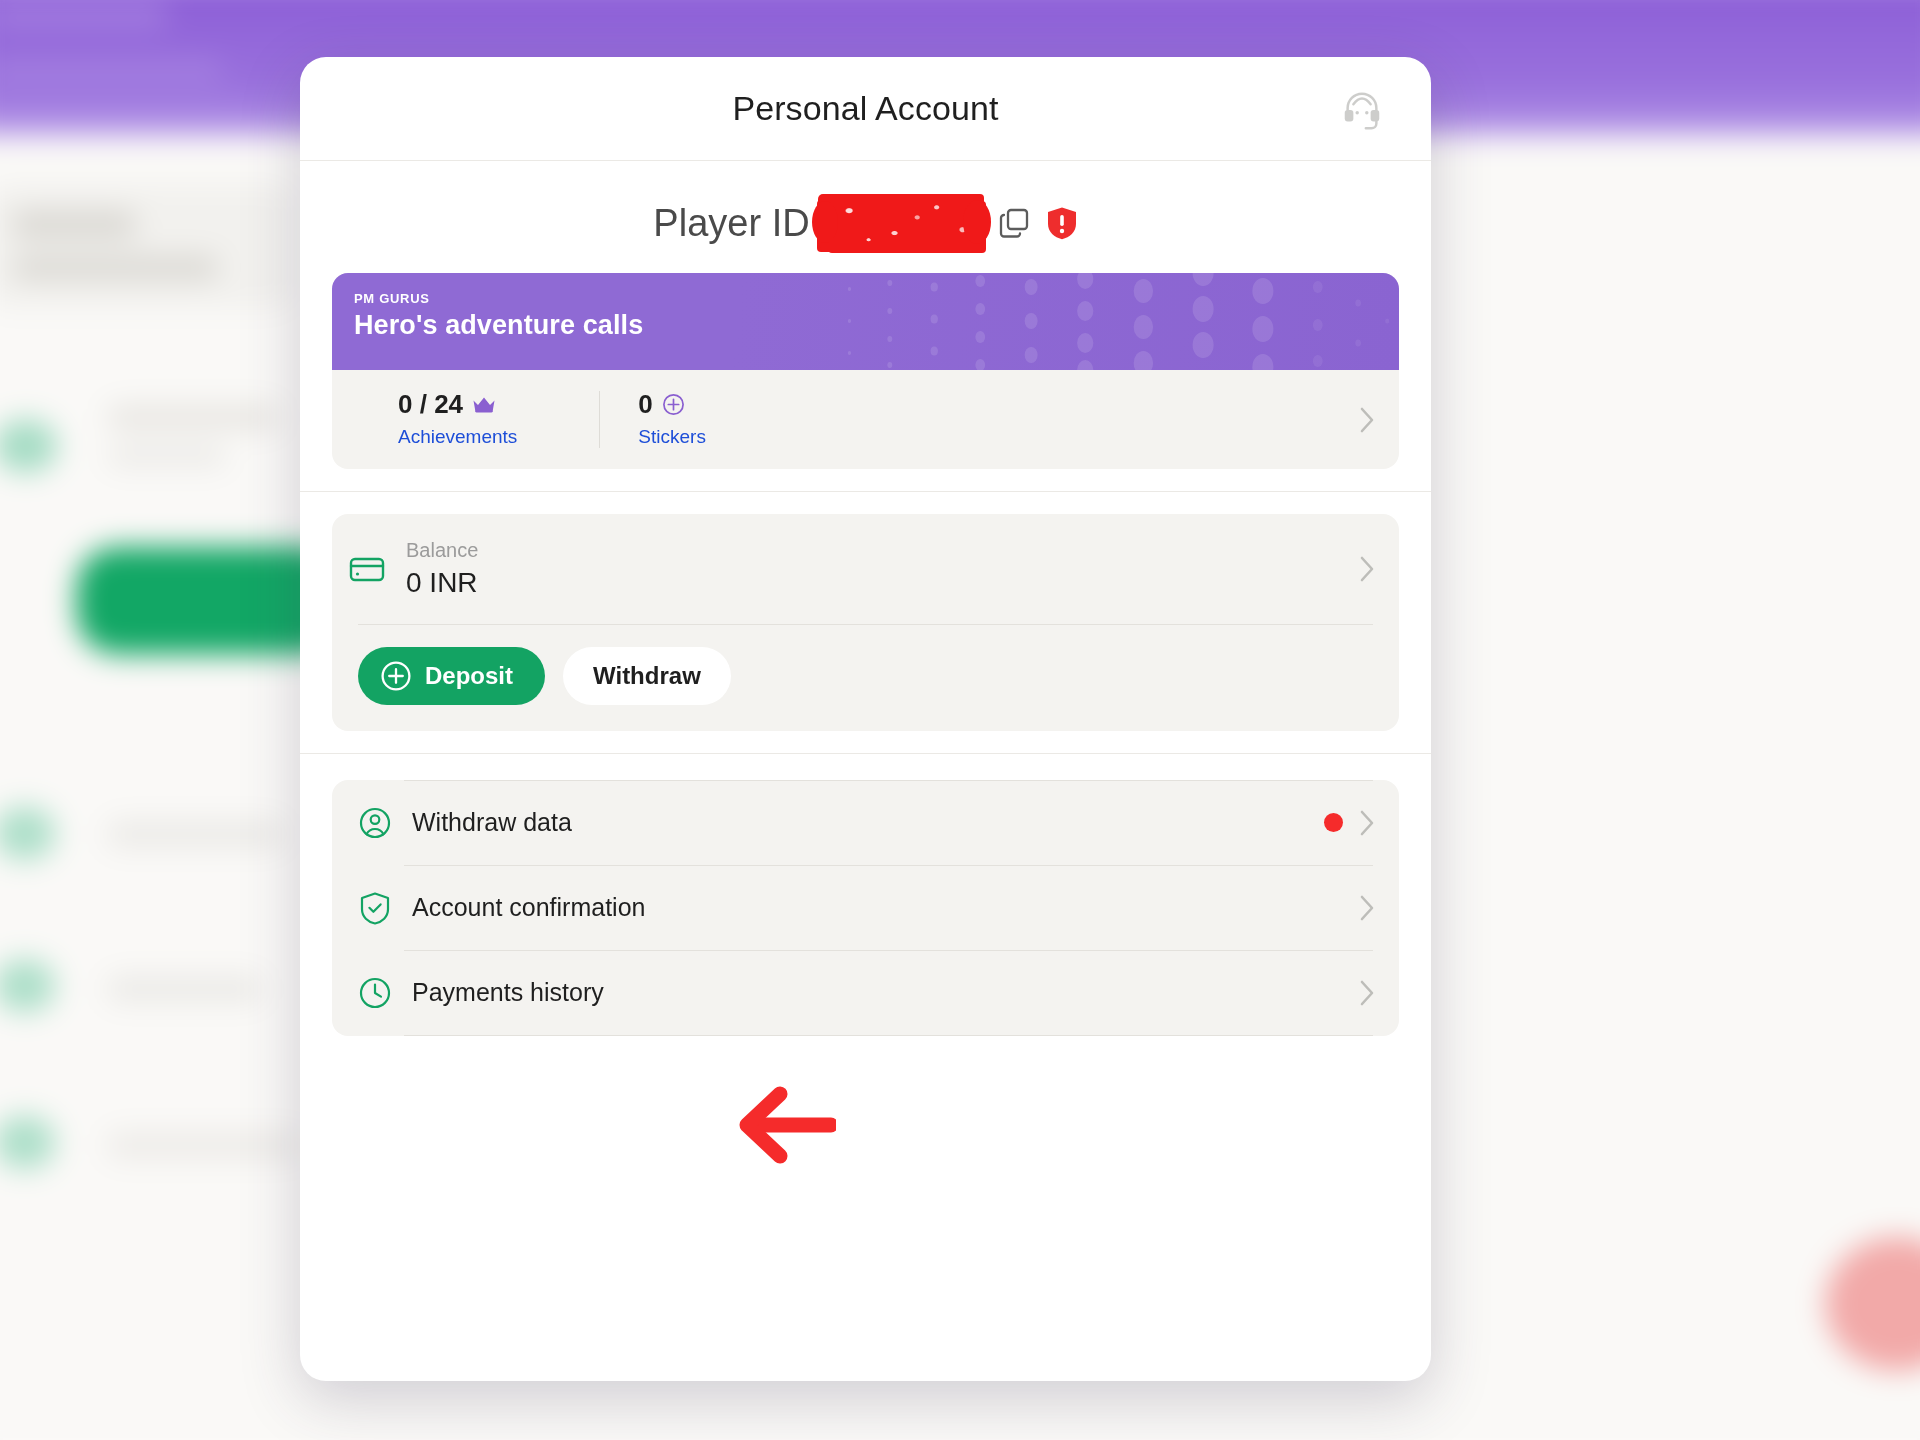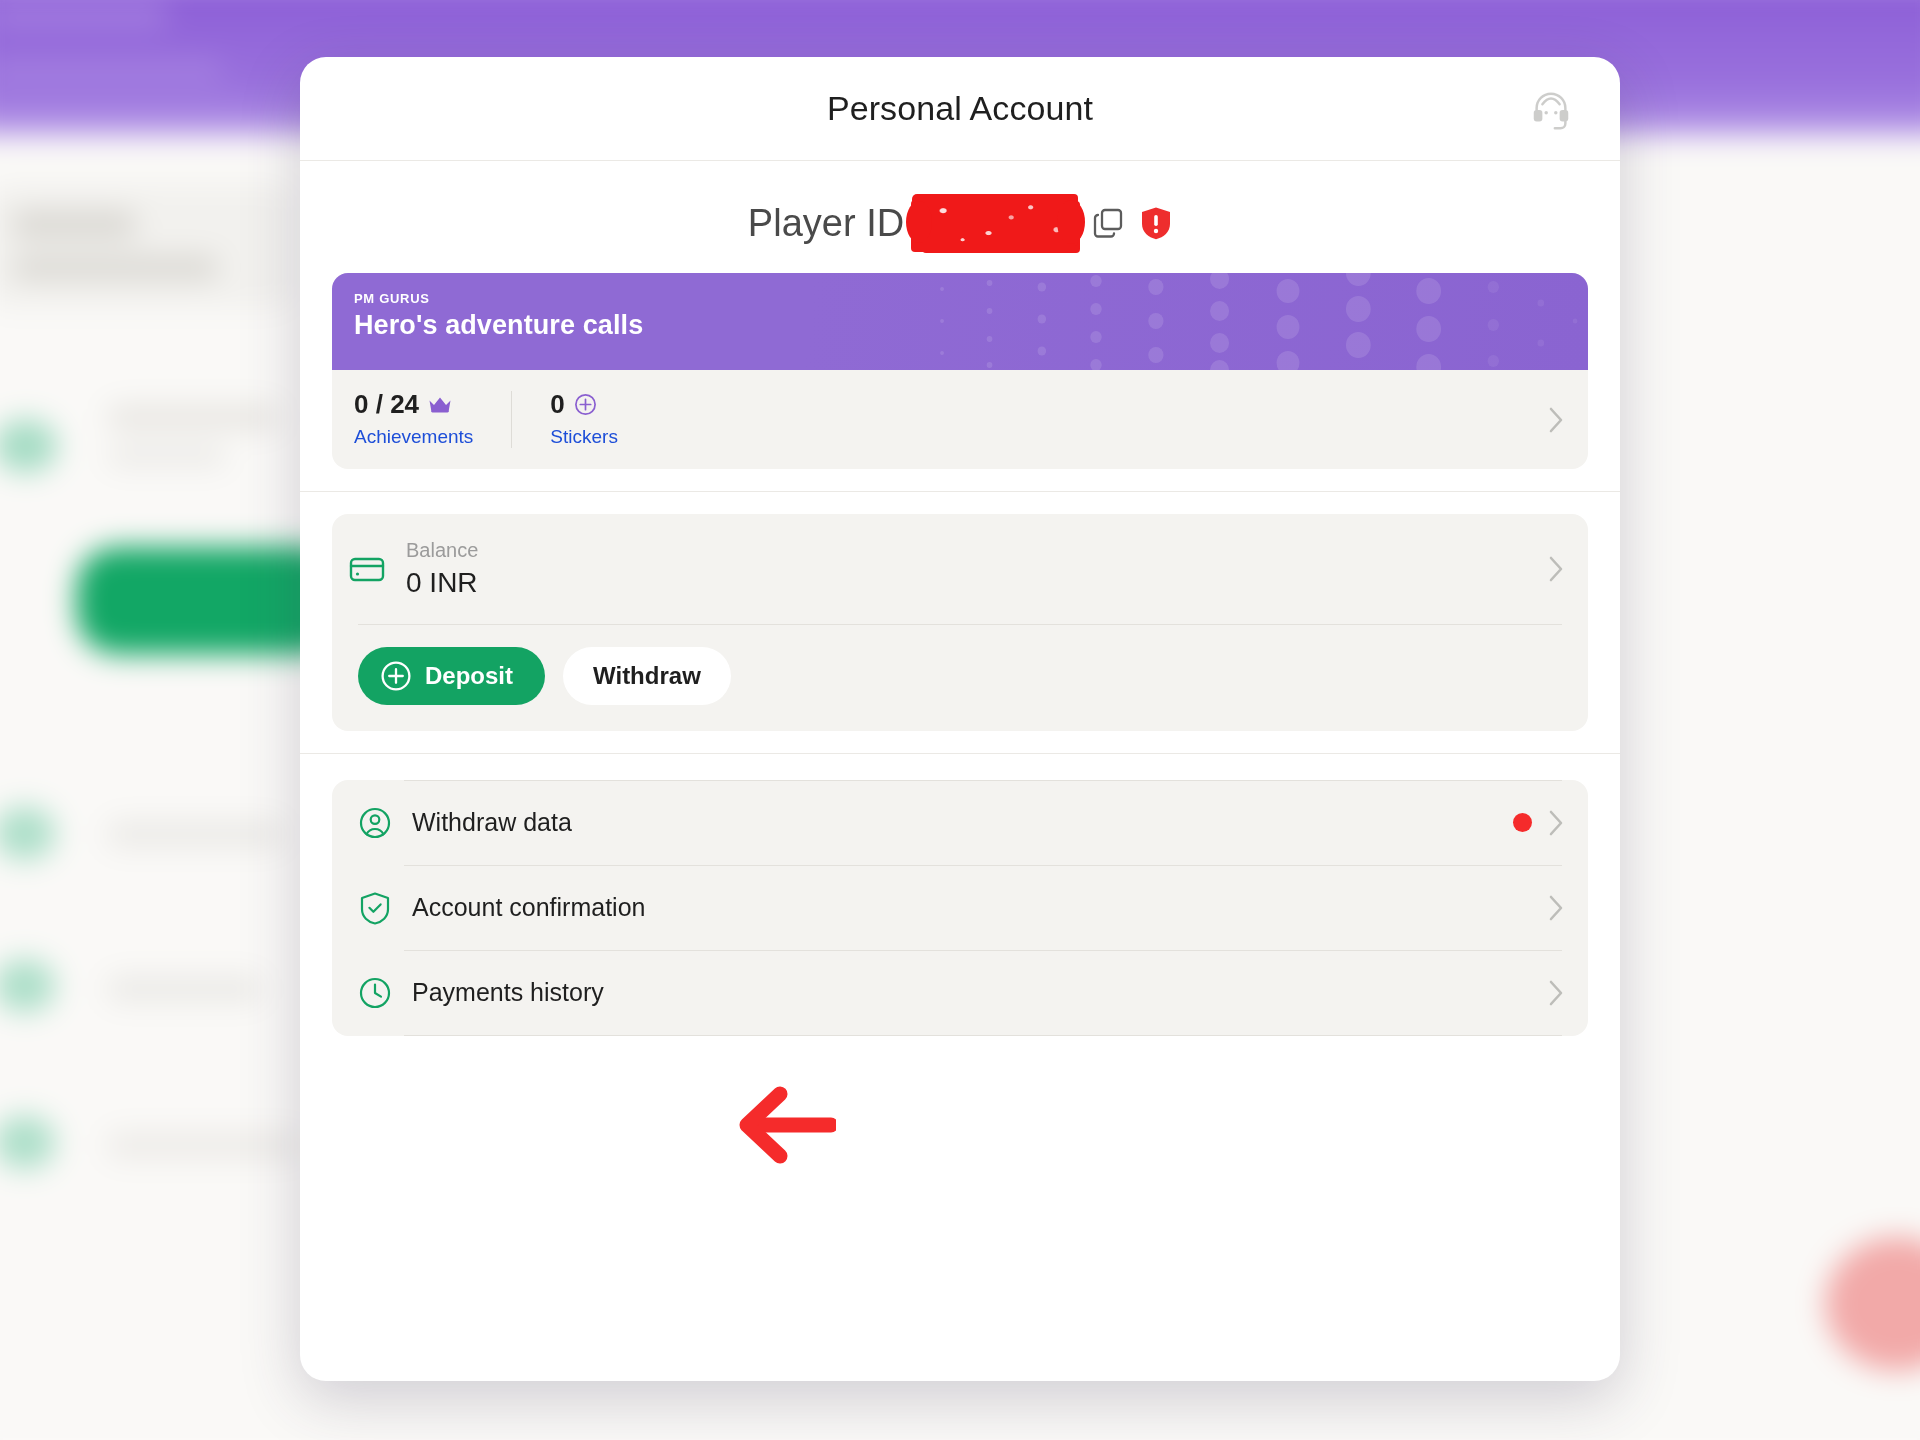--- a/index.html
+++ b/index.html
@@ -31,21 +31,21 @@
   .bg-line { position: absolute; background: #d9d7d2; border-radius: 10px; }
   .bg-pill-green { position: absolute; background: #12a765; border-radius: 40px; }
   .bg-dot-green { position: absolute; background: #5fc59b; border-radius: 50%; }
   .bg-dot-pink  { position: absolute; background: #ef8d8d; border-radius: 50%; }
   .bg-hdr-line  { position: absolute; background: #b79ae8; border-radius: 8px; }
 
   
   .modal {
     position: absolute;
     left: 300px; top: 57px;
-    width: 1320px; height: 1324px;
+    width: 1131px; height: 1324px;
     background: #ffffff;
     border-radius: 26px;
     box-shadow: 0 18px 60px rgba(60,50,80,.22);
     overflow: hidden;
   }
 
   .modal-header {
     position: relative;
     height: 104px;
     display: flex; align-items: center; justify-content: center;
@@ -123,21 +123,21 @@
   .promo-title {
     position: relative; z-index: 2;
     font-size: 27px; font-weight: 700; color: #ffffff;
     margin-top: 4px; letter-spacing: .1px;
   }
   .promo-stats {
     position: relative;
     display: flex; align-items: center;
     height: 99px; padding: 0 24px 0 22px;
   }
-  .stat { padding-right: 38px; }
+  .stat { padding-right: 38px; margin-left: 44px; }
   .stat + .stat { padding-left: 38px; border-left: 1px solid #dedcd7; }
   .stat-value {
     display: flex; align-items: center; gap: 9px;
     font-size: 26px; font-weight: 700; color: #1f1f1f; line-height: 1;
   }
   .stat-label { font-size: 19px; color: #1d4ed8; margin-top: 9px; }
   .crown-icon { width: 24px; height: 19px; display: block; }
   .plus-circle-icon { width: 23px; height: 23px; display: block; }
 
   .divider { height: 1px; background: #ebe9e5; width: 100%; }

